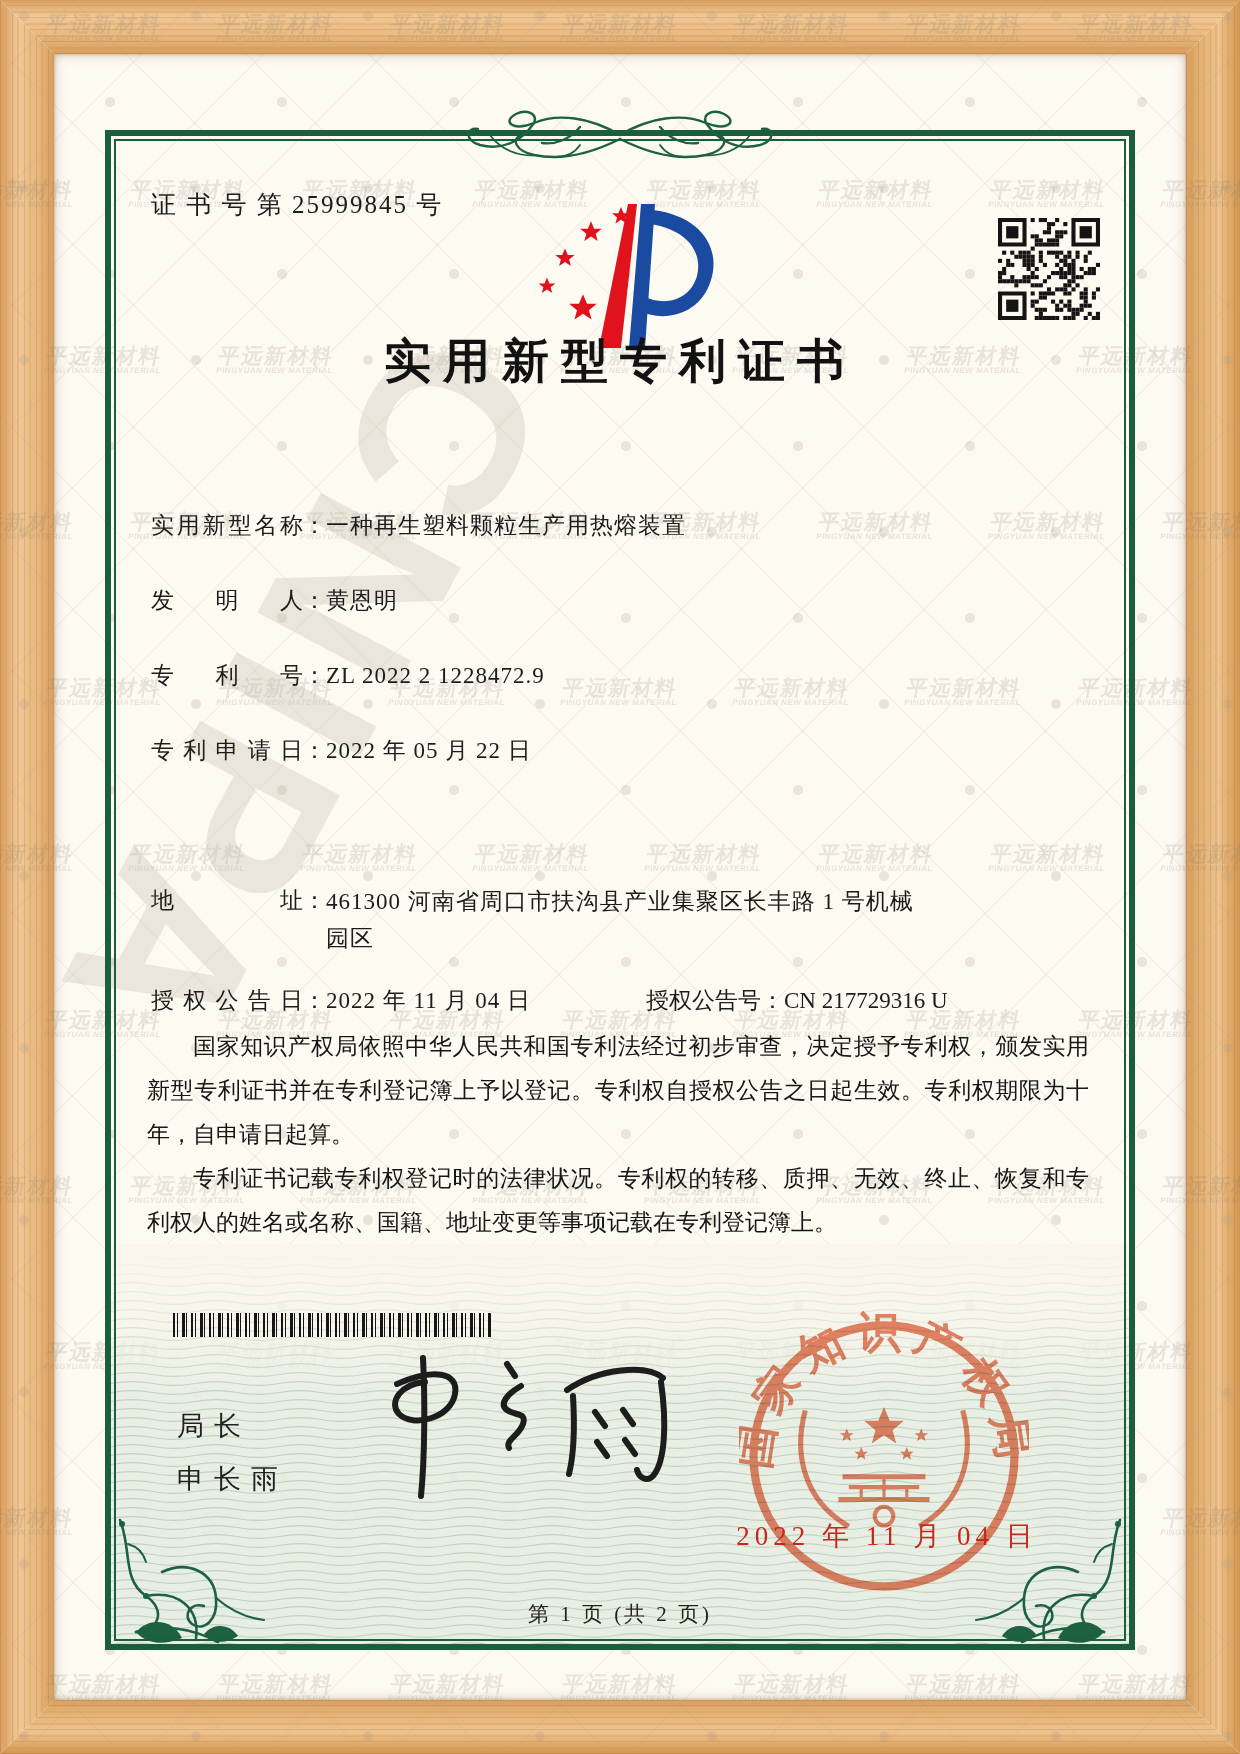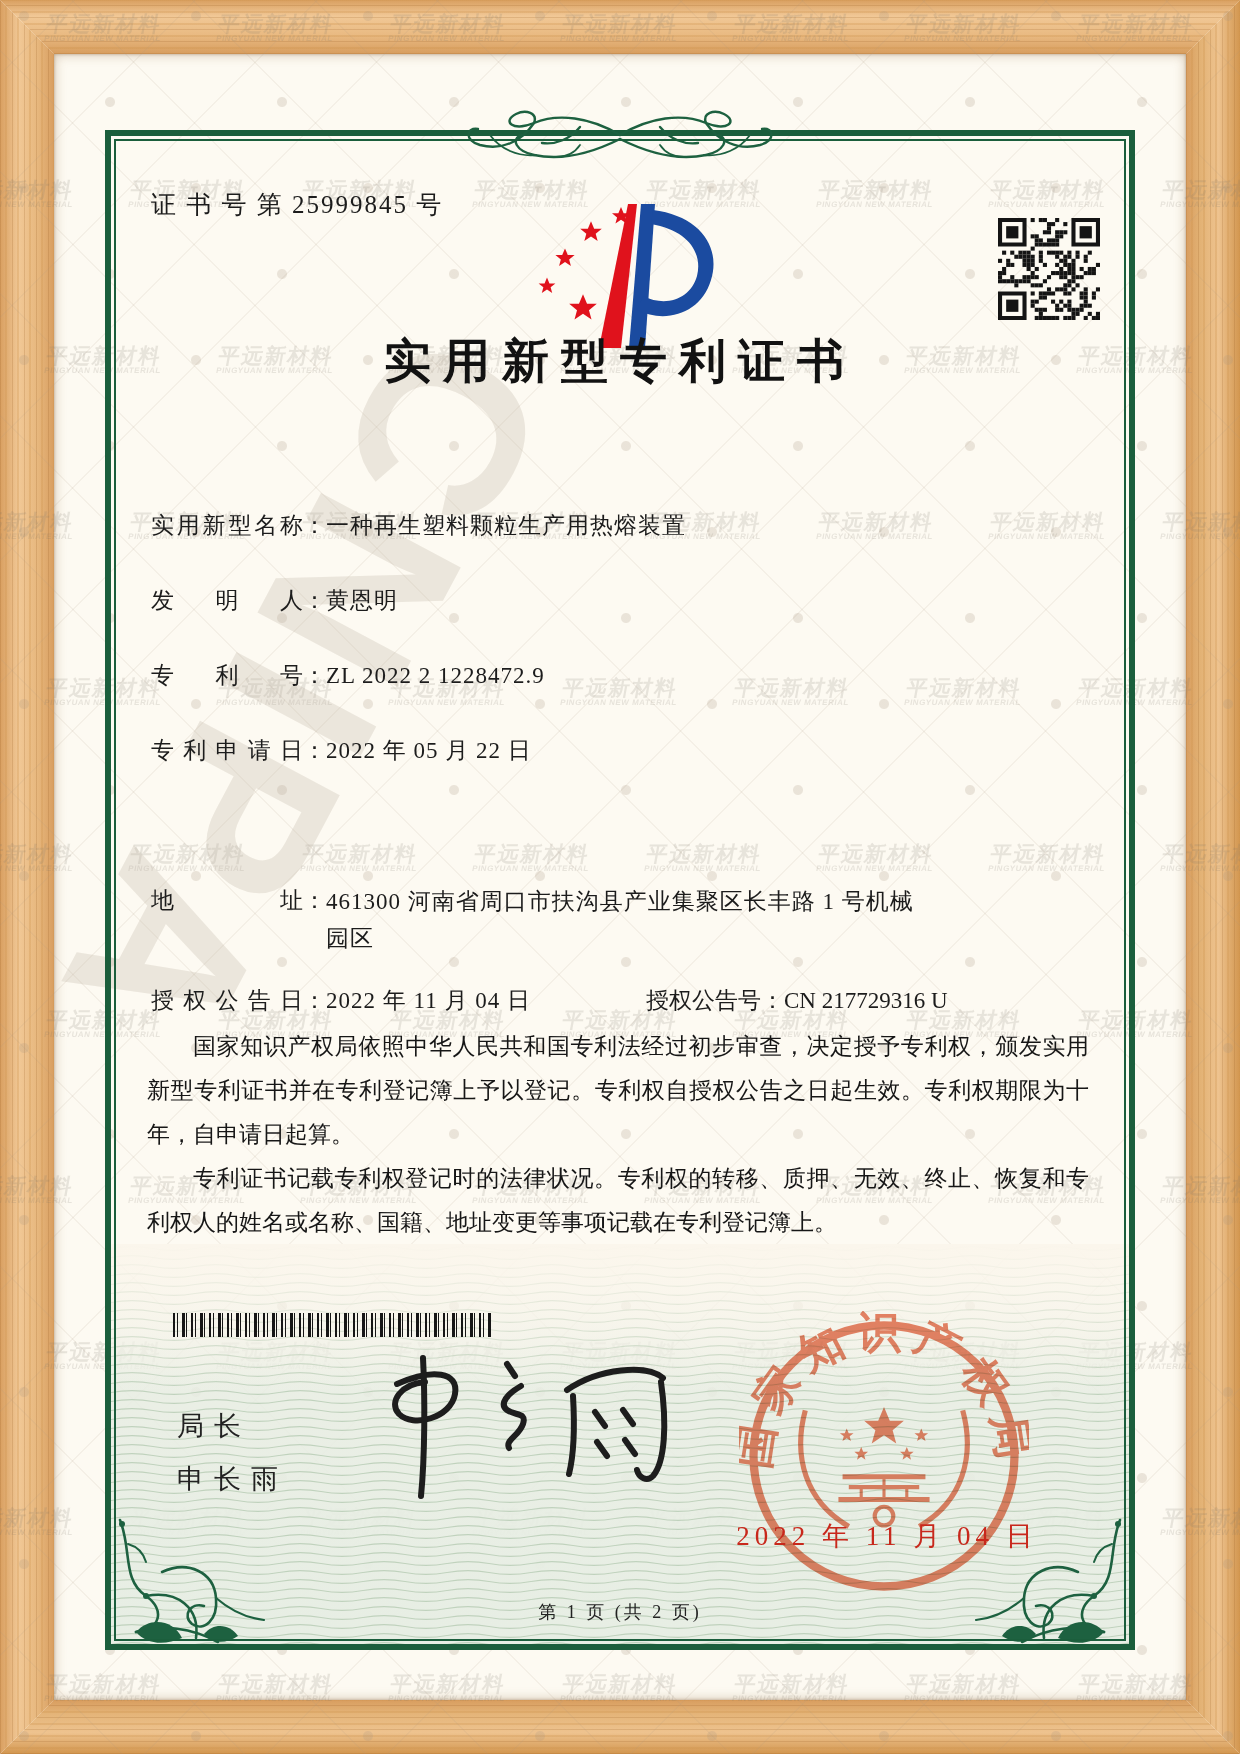--- a/index.html
+++ b/index.html
@@ -99,21 +99,21 @@
   .sig-name{position:absolute;left:66px;top:1325px;font-family:"Liberation Sans",sans-serif;
     font-size:27px;letter-spacing:10px;color:#222;}
   .sig-hand{position:absolute;left:244px;top:1210px;width:330px;height:180px;}
 
   .seal{position:absolute;left:628px;top:1175px;width:290px;height:290px;
     mix-blend-mode:multiply;opacity:.95;}
   .seal-date{position:absolute;left:566px;top:1382px;width:420px;text-align:center;
     font-size:27px;letter-spacing:5px;color:var(--seal-dark);}
 
   .page-no{position:absolute;left:0;top:1464px;width:100%;text-align:center;
-    font-size:18px;letter-spacing:3px;color:#222;}
+    font-size:21px;letter-spacing:3px;color:#222;}
 
   .continuation{position:absolute;left:0;top:1662px;width:100%;text-align:center;
     font-size:22px;letter-spacing:4px;color:#222;}
 
   .orn-top{position:absolute;left:50%;top:-31px;margin-left:-190px;width:380px;height:66px;}
   .orn-bl{position:absolute;left:-5px;bottom:-5px;width:165px;height:165px;}
   .orn-br{position:absolute;right:-5px;bottom:-5px;width:165px;height:165px;transform:scaleX(-1);}
 </style>
 </head>
 <body>

